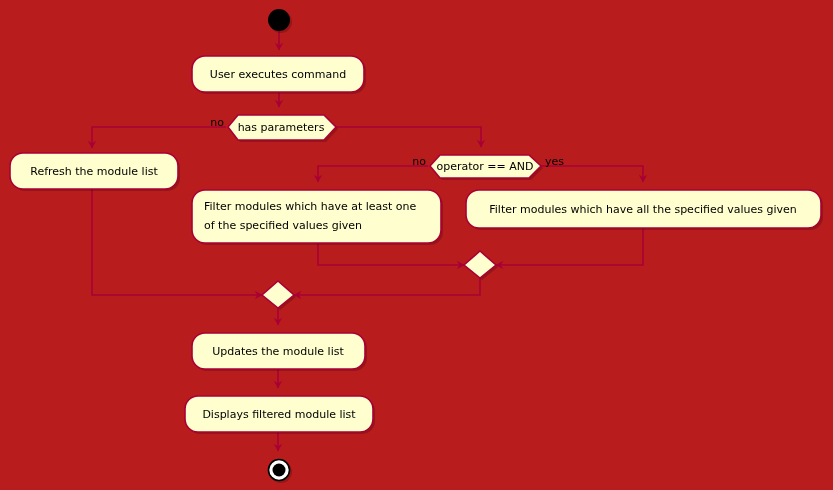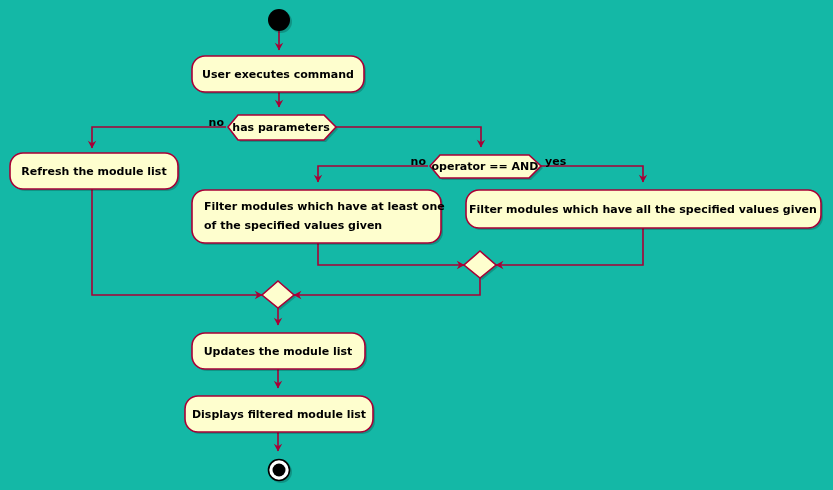--- a/index.html
+++ b/index.html
@@ -11,22 +11,21 @@
   body {
     width: 833px;
     height: 490px;
     font-family: "DejaVu Sans", sans-serif;
     overflow: hidden;
   }
   #diagram-root {
     position: relative;
     width: 833px;
     height: 490px;
-    background: #14b8a6;
-    font-weight: bold;
+    background: #b91c1c;
   }
   svg#activity-diagram {
     display: block;
     width: 833px;
     height: 490px;
   }
   .node-label {
     font-family: "DejaVu Sans", sans-serif;
     font-size: 11px;
     fill: #000000;

